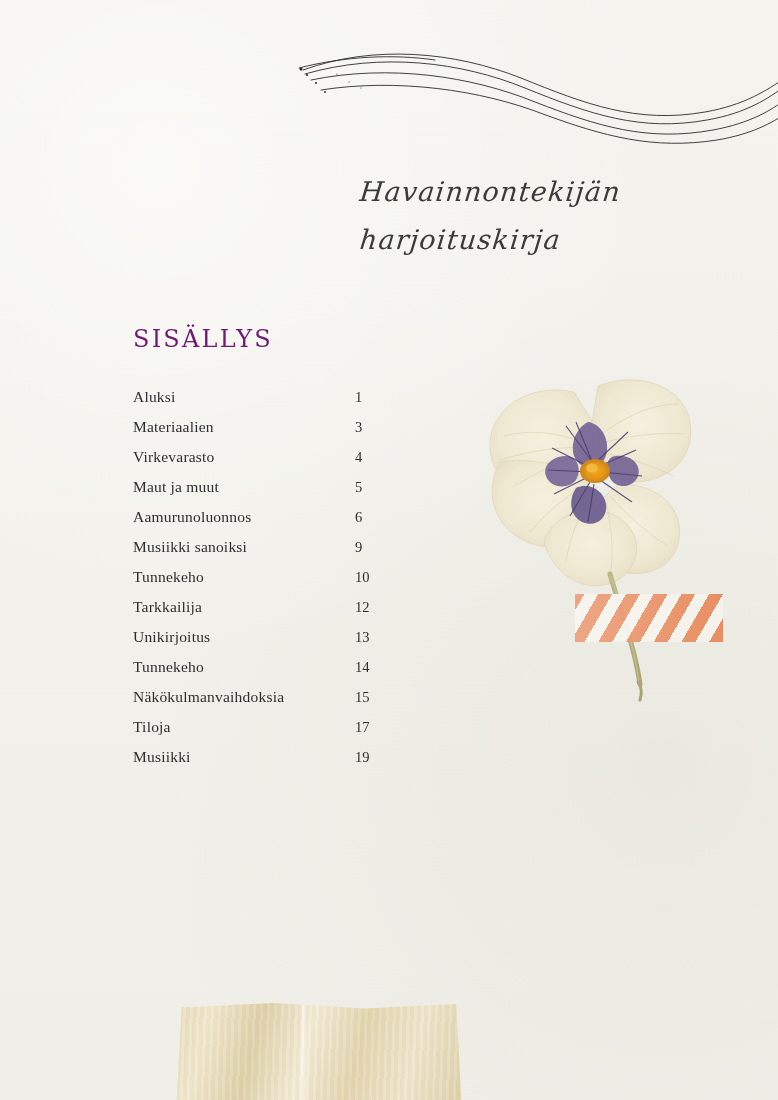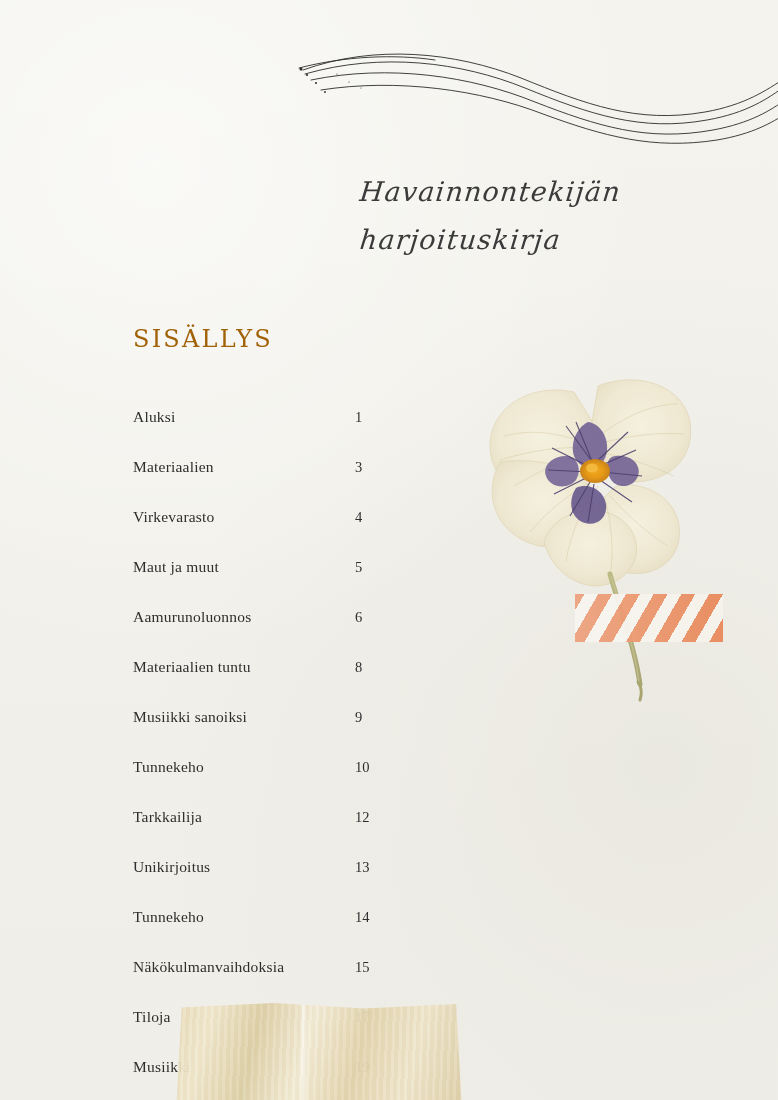--- a/index.html
+++ b/index.html
@@ -61,36 +61,35 @@
   }
 
   
   .contents-heading {
     position: absolute;
     top: 325px;
     left: 133px;
     font-family: "DejaVu Serif", serif;
     font-size: 24px;
     letter-spacing: 2.2px;
-    color: #a16207;
+    color: #701a75;
     font-weight: 400;
   }
 
   
   .toc {
     position: absolute;
     top: 388px;
     left: 133px;
     width: 250px;
   }
   .toc-row {
     display: flex;
     align-items: baseline;
     height: 30px;
-    margin-top: 20px;
   }
   .toc-title {
     font-family: "Liberation Serif", serif;
     font-size: 15.5px;
     color: #2e2e2e;
     letter-spacing: 0.2px;
     flex: 0 0 auto;
   }
   .toc-spacer {
     flex: 1 1 auto;
@@ -229,25 +228,20 @@
       <span class="toc-page">5</span>
     </div>
 
     <div class="toc-row">
       <span class="toc-title">Aamurunoluonnos</span>
       <span class="toc-spacer"></span>
       <span class="toc-page">6</span>
     </div>
 
 
-    <div class="toc-row">
-      <span class="toc-title">Materiaalien tuntu</span>
-      <span class="toc-spacer"></span>
-      <span class="toc-page">8</span>
-    </div>
 
     <div class="toc-row">
       <span class="toc-title">Musiikki sanoiksi</span>
       <span class="toc-spacer"></span>
       <span class="toc-page">9</span>
     </div>
 
     <div class="toc-row">
       <span class="toc-title">Tunnekeho</span>
       <span class="toc-spacer"></span>

